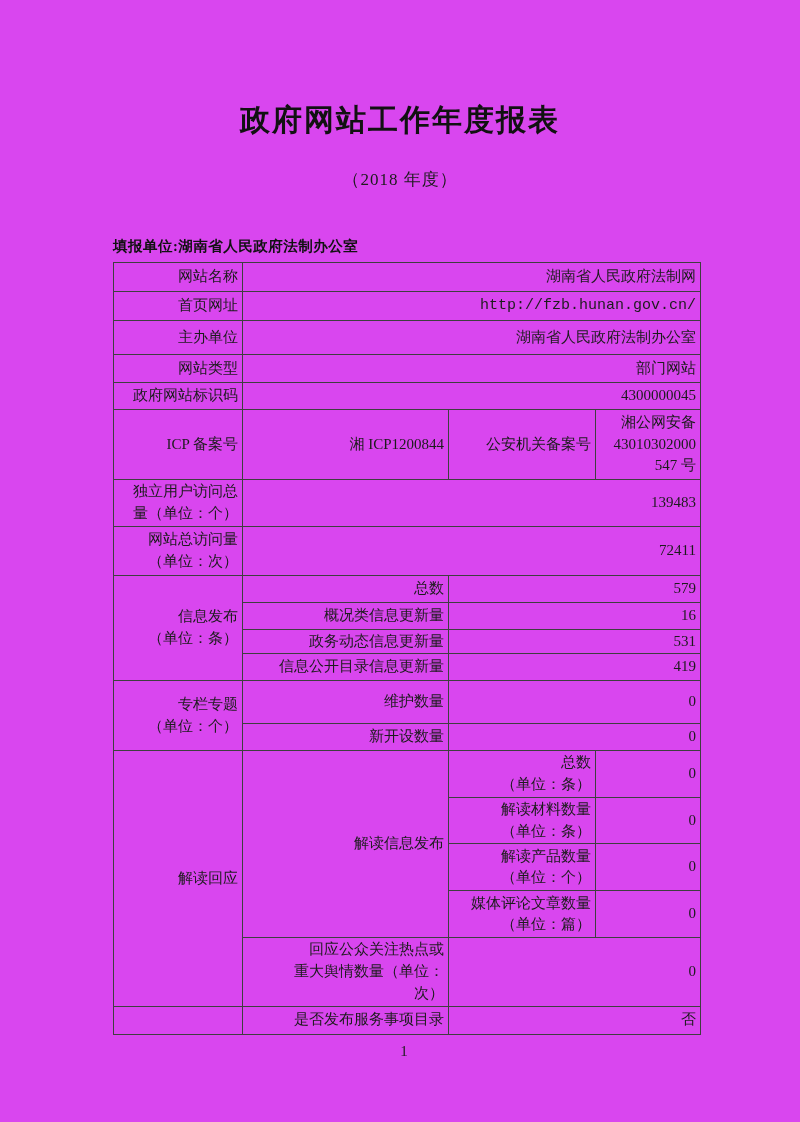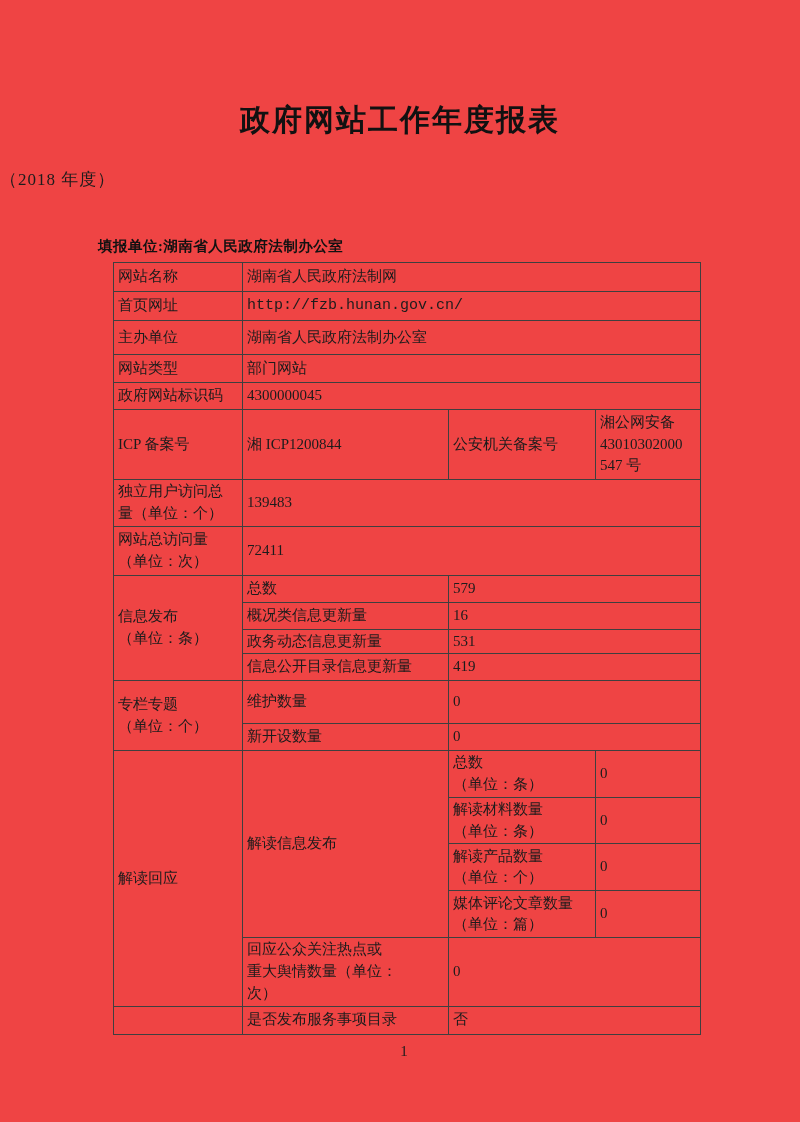--- a/index.html
+++ b/index.html
@@ -1,60 +1,61 @@
 <!DOCTYPE html>
 <html><head>
 <meta charset="utf-8">
 <style>
   * { margin: 0; padding: 0; box-sizing: border-box; }
   html, body { background: #ffffff; }
   .doc {
     position: relative;
     width: 800px;
     height: 1122px;
-    background: #ef4444;
+    background: #d946ef;
     font-family: "Liberation Serif", "DejaVu Serif", serif;
     color: #1c1c1c;
     overflow: hidden;
     padding-left: 32px;
   }
   .title {
     position: absolute;
     top: 100px; left: 0; right: 0;
     text-align: center;
     font-size: 30px;
     font-weight: bold;
     letter-spacing: 2px;
     color: #111;
   }
   .subtitle {
     position: absolute;
     top: 168px; left: 0; right: 0;
+    text-align: center;
     font-size: 17px;
     letter-spacing: 1px;
     color: #1c1c1c;
   }
   .filing {
     position: absolute;
-    top: 237px; left: 98px;
+    top: 237px; left: 113px;
     font-size: 14.5px;
     font-weight: bold;
     letter-spacing: 0.5px;
     color: #111;
   }
   table.report {
     position: absolute;
     top: 262px; left: 113px;
     width: 587px;
     border-collapse: collapse;
     table-layout: fixed;
   }
   table.report td {
     border: 1px solid #3f3f3f;
-    text-align: left;
+    text-align: right;
     vertical-align: middle;
     font-size: 15px;
     line-height: 1.45;
     padding: 1px 4px;
     white-space: pre-line;
     color: #1c1c1c;
   }
   td.mono {
     font-family: Liberation Mono, monospace;
     font-size: 15.5px;

